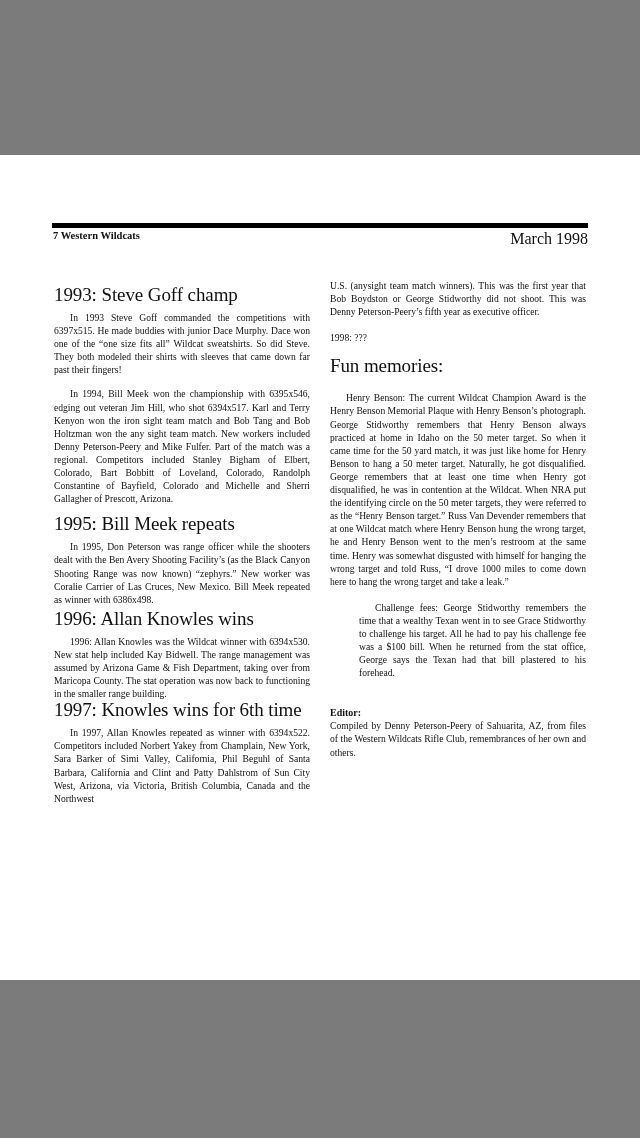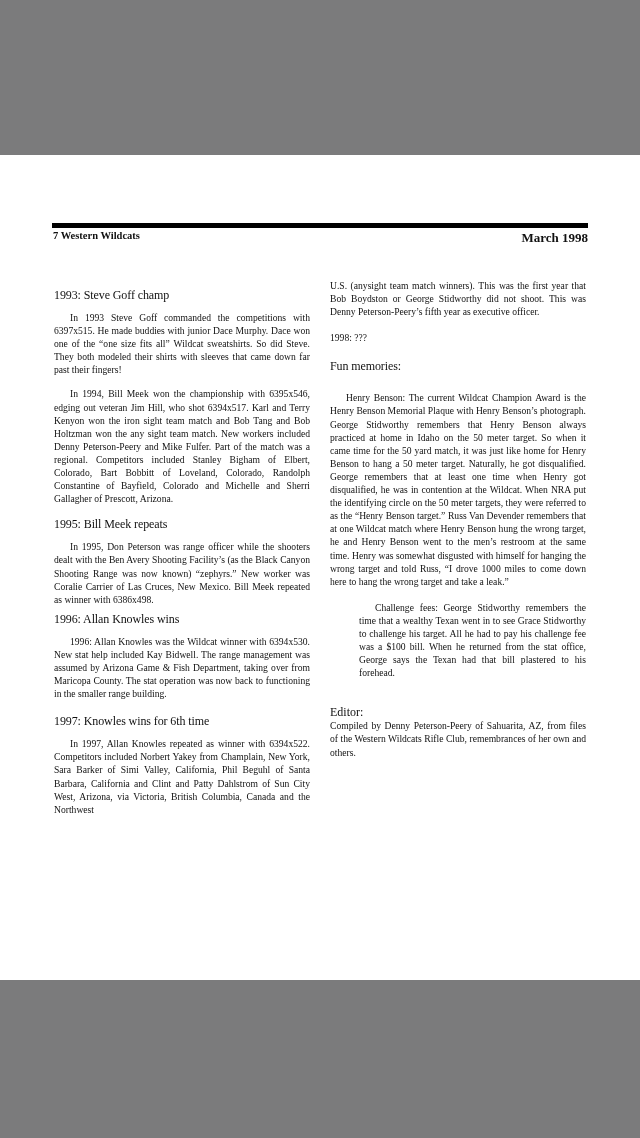--- a/index.html
+++ b/index.html
@@ -35,66 +35,66 @@
       position: absolute;
       left: 53px;
       top: 75px;
       font-size: 10.5px;
       font-weight: bold;
     }
     .header-right {
       position: absolute;
       right: 52px;
       top: 75px;
-      font-size: 13px;
-      font-weight: bold;
+      font-size: 16px;
+      font-weight: normal;
     }
     .col {
       position: absolute;
       width: 256px;
     }
     .col-left {
       left: 54px;
       top: 130px;
     }
     .col-right {
       left: 330px;
       top: 124px;
     }
     h2 {
       font-weight: normal;
-      font-size: 12px;
+      font-size: 19px;
       margin: 0 0 6px 0;
       line-height: 20px;
       letter-spacing: -0.1px;
     }
     p {
       margin: 0;
       font-size: 9.6px;
       line-height: 13.1px;
       text-align: justify;
     }
     p.indent {
       text-indent: 16px;
     }
     .section {
       margin-bottom: 10px;
     }
     .left-s1 { margin-bottom: 11px; }
     .left-s2 { margin-bottom: 9px; }
     .left-s3 { margin-bottom: 3px; }
-    .left-s4 { margin-bottom: 11px; }
+    .left-s4 { margin-bottom: 0; }
     .right-cont { margin-bottom: 13px; }
     .right-1998 { margin-bottom: 12px; }
     .fun-title { margin-bottom: 15px; }
     .henry { margin-bottom: 13px; }
     .challenge { margin-bottom: 27px; margin-left: 29px; }
     .editor-label {
-      font-weight: normal;
-      font-size: 12px;
+      font-weight: bold;
+      font-size: 10px;
       line-height: 13px;
     }
     .editor-text {
       text-align: justify;
     }
   </style>
 </head>
 <body>
 
 <div class="page">

